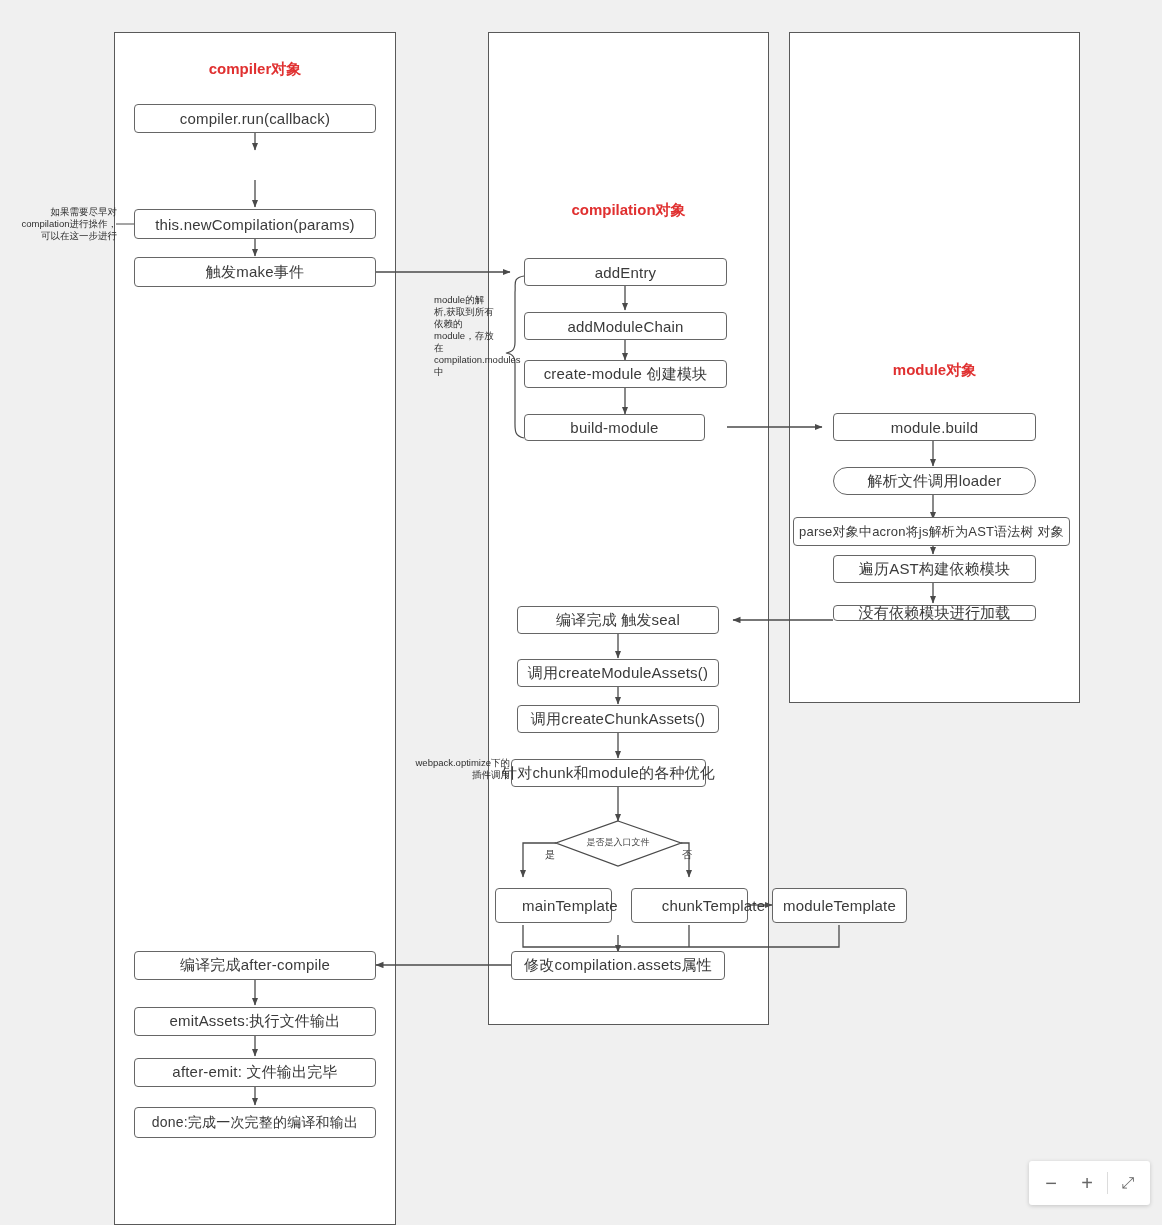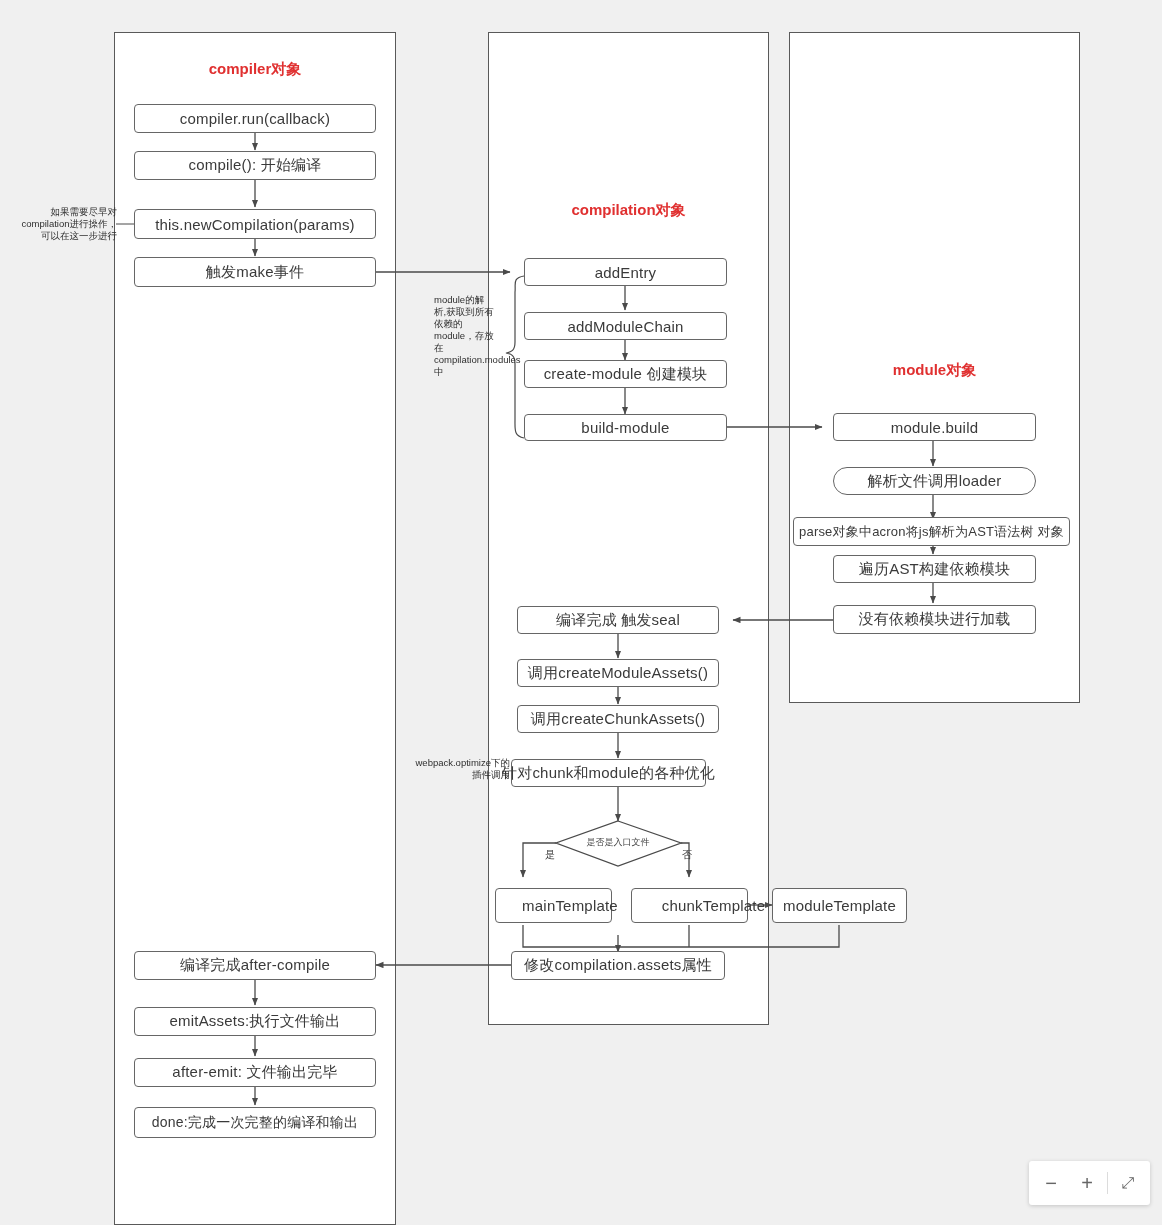--- a/index.html
+++ b/index.html
@@ -164,45 +164,44 @@
 
       <path d="M618,821 L681,843 L618,866 L556,843 Z"></path>
 
       <path d="M524,276 C512,278 516,284 515,292 L515,342 C515,352 510,352 506,353 C510,354 515,354 515,364 L515,420 C515,430 514,436 524,438" stroke-width="1.2"></path>
 
       <path d="M116,224 L134,224" stroke-width="1"></path>
     </g>
   </svg>
 
   <div class="node" style="left:134px; top:104px; width:242px; height:29px;">compiler.run(callback)</div>
-  <div class="node" style="left:134px; top:151px; width:242px; height:29px;">compile(): 开始编译</div>
   <div class="node" style="left:134px; top:209px; width:242px; height:30px;">this.newCompilation(params)</div>
   <div class="node" style="left:134px; top:257px; width:242px; height:30px;">触发make事件</div>
   <div class="node" style="left:134px; top:1007px; width:242px; height:29px;">emitAssets:执行文件输出</div>
   <div class="node" style="left:134px; top:951px; width:242px; height:29px;">编译完成after-compile</div>
   <div class="node" style="left:134px; top:1058px; width:242px; height:29px;">after-emit: 文件输出完毕</div>
   <div class="node" style="left:134px; top:1107px; width:242px; height:31px; font-size:14px;">done:完成一次完整的编译和输出</div>
 
   <div class="node" style="left:524px; top:258px; width:203px; height:28px;">addEntry</div>
   <div class="node" style="left:524px; top:312px; width:203px; height:28px;">addModuleChain</div>
   <div class="node" style="left:524px; top:360px; width:203px; height:28px;">create-module 创建模块</div>
-  <div class="node" style="left:524px; top:414px; width:203px; height:27px;">build-module</div>
+  <div class="node" style="left:524px; top:414px; width:181px; height:27px;">build-module</div>
   <div class="node" style="left:517px; top:606px; width:202px; height:28px;">编译完成 触发seal</div>
   <div class="node" style="left:517px; top:659px; width:202px; height:28px;">调用createModuleAssets()</div>
   <div class="node" style="left:517px; top:705px; width:202px; height:28px;">调用createChunkAssets()</div>
   <div class="node" style="left:511px; top:759px; width:195px; height:28px;">针对chunk和module的各种优化</div>
   <div class="node" style="left:495px; top:888px; width:117px; height:35px;padding-left:33px;">mainTemplate</div>
   <div class="node" style="left:631px; top:888px; width:117px; height:35px;padding-left:48px;">chunkTemplate</div>
   <div class="node" style="left:511px; top:951px; width:214px; height:29px;">修改compilation.assets属性</div>
 
   <div class="node" style="left:833px; top:413px; width:203px; height:28px;">module.build</div>
   <div class="node" style="left:833px; top:467px; width:203px; height:28px;border-radius:14px;">解析文件调用loader</div>
   <div class="node" style="left:793px; top:517px; width:277px; height:29px; font-size:13px;">parse对象中acron将js解析为AST语法树 对象</div>
   <div class="node" style="left:833px; top:555px; width:203px; height:28px;">遍历AST构建依赖模块</div>
-  <div class="node" style="left:833px; top:605px; width:203px; height:29px;">没有依赖模块进行加载</div>
+  <div class="node" style="left:833px; top:605px; width:203px; height:16px;">没有依赖模块进行加载</div>
 
   <div class="node" style="left:772px; top:888px; width:135px; height:35px;">moduleTemplate</div>
 
   <div class="diamond-label" style="left:558px; top:836px; width:120px;">是否是入口文件</div>
   <div class="edge-label" style="left:545px; top:848px;">是</div>
   <div class="edge-label" style="left:682px; top:848px;">否</div>
 
   <div class="note right-align" style="left:14px; top:206px; width:103px;">如果需要尽早对compilation进行操作，可以在这一步进行</div>
   <div class="note" style="left:434px; top:294px; width:62px;">module的解析,获取到所有依赖的module，存放在compilation.modules中</div>
   <div class="note right-align" style="left:410px; top:757px; width:100px;">webpack.optimize下的插件调用</div>

